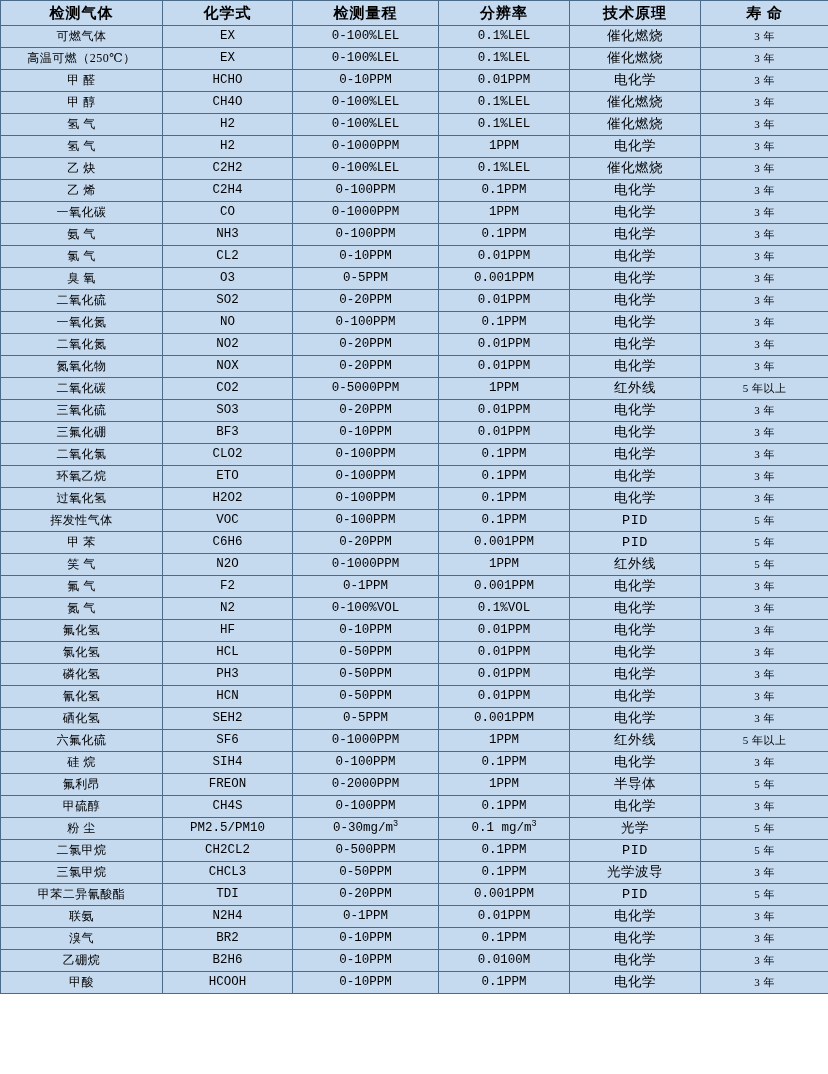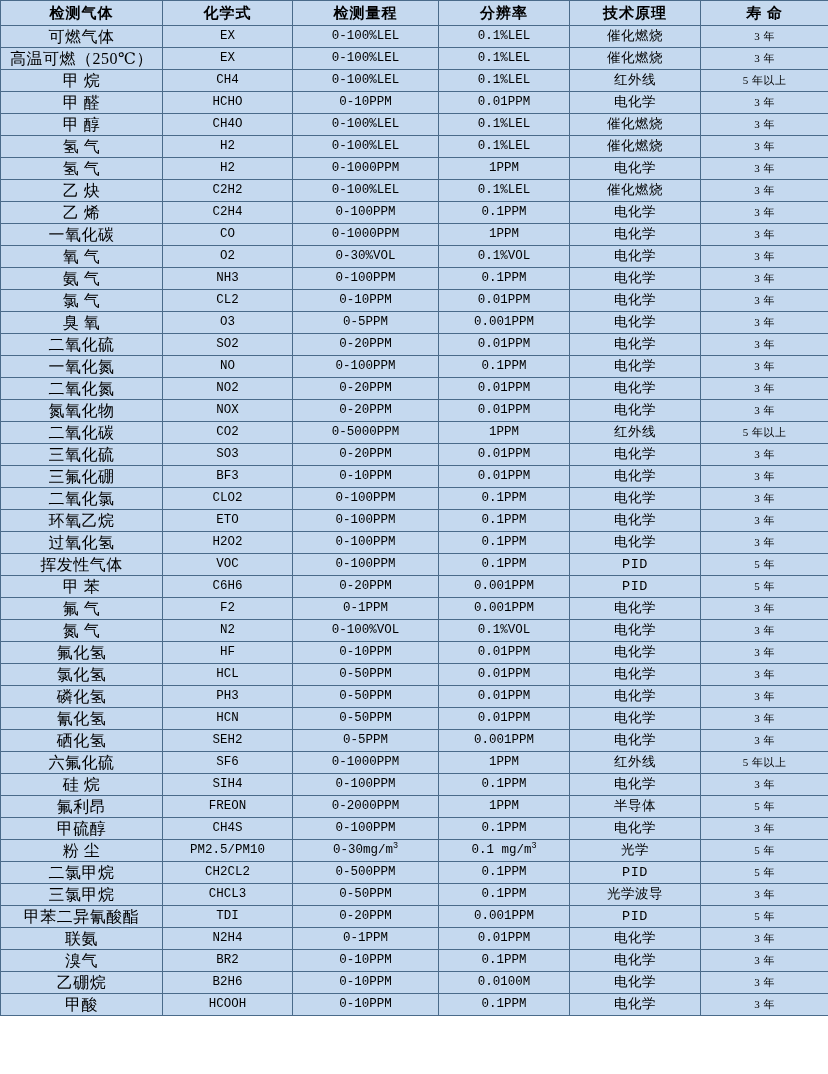--- a/index.html
+++ b/index.html
@@ -37,21 +37,21 @@
     white-space: nowrap;
   }
   #gas-table thead th {
     font-weight: bold;
     font-size: 15px;
     height: 24px;
     line-height: 24px;
     letter-spacing: 1px;
   }
   #gas-table td.gas-name {
-    font-size: 16px;
+    font-size: 12px;
     letter-spacing: 0.5px;
   }
   #gas-table td.formula,
   #gas-table td.range,
   #gas-table td.resolution {
     font-family: "Liberation Mono", "DejaVu Sans Mono", monospace;
     font-size: 12.5px;
   }
   #gas-table td.principle {
     font-size: 13.5px;
@@ -106,28 +106,20 @@
         </tr>
         <tr>
           <td class="gas-name">高温可燃（250℃）</td>
           <td class="formula">EX</td>
           <td class="range">0-100%LEL</td>
           <td class="resolution">0.1%LEL</td>
           <td class="principle">催化燃烧</td>
           <td class="life">3 年</td>
         </tr>
         <tr>
-          <td class="gas-name">甲 烷</td>
-          <td class="formula">CH4</td>
-          <td class="range">0-100%LEL</td>
-          <td class="resolution">0.1%LEL</td>
-          <td class="principle">红外线</td>
-          <td class="life">5 年以上</td>
-        </tr>
-        <tr>
           <td class="gas-name">甲 醛</td>
           <td class="formula">HCHO</td>
           <td class="range">0-10PPM</td>
           <td class="resolution">0.01PPM</td>
           <td class="principle">电化学</td>
           <td class="life">3 年</td>
         </tr>
         <tr>
           <td class="gas-name">甲 醇</td>
           <td class="formula">CH4O</td>
@@ -170,28 +162,20 @@
         </tr>
         <tr>
           <td class="gas-name">一氧化碳</td>
           <td class="formula">CO</td>
           <td class="range">0-1000PPM</td>
           <td class="resolution">1PPM</td>
           <td class="principle">电化学</td>
           <td class="life">3 年</td>
         </tr>
         <tr>
-          <td class="gas-name">氧 气</td>
-          <td class="formula">O2</td>
-          <td class="range">0-30%VOL</td>
-          <td class="resolution">0.1%VOL</td>
-          <td class="principle">电化学</td>
-          <td class="life">3 年</td>
-        </tr>
-        <tr>
           <td class="gas-name">氨 气</td>
           <td class="formula">NH3</td>
           <td class="range">0-100PPM</td>
           <td class="resolution">0.1PPM</td>
           <td class="principle">电化学</td>
           <td class="life">3 年</td>
         </tr>
         <tr>
           <td class="gas-name">氯 气</td>
           <td class="formula">CL2</td>
@@ -295,20 +279,28 @@
           <td class="resolution">0.1PPM</td>
           <td class="principle">PID</td>
           <td class="life">5 年</td>
         </tr>
         <tr>
           <td class="gas-name">甲 苯</td>
           <td class="formula">C6H6</td>
           <td class="range">0-20PPM</td>
           <td class="resolution">0.001PPM</td>
           <td class="principle">PID</td>
+          <td class="life">5 年</td>
+        </tr>
+        <tr>
+          <td class="gas-name">笑 气</td>
+          <td class="formula">N2O</td>
+          <td class="range">0-1000PPM</td>
+          <td class="resolution">1PPM</td>
+          <td class="principle">红外线</td>
           <td class="life">5 年</td>
         </tr>
         <tr>
           <td class="gas-name">氟 气</td>
           <td class="formula">F2</td>
           <td class="range">0-1PPM</td>
           <td class="resolution">0.001PPM</td>
           <td class="principle">电化学</td>
           <td class="life">3 年</td>
         </tr>

